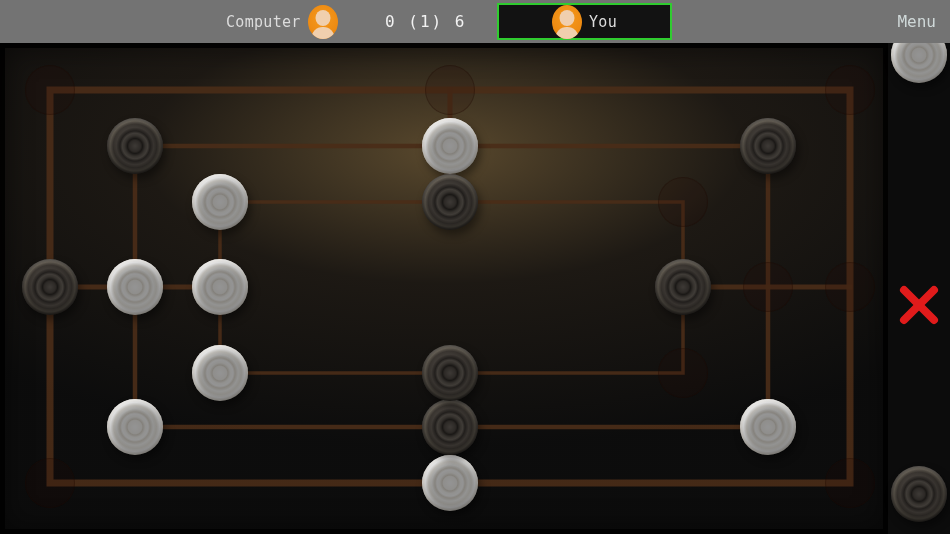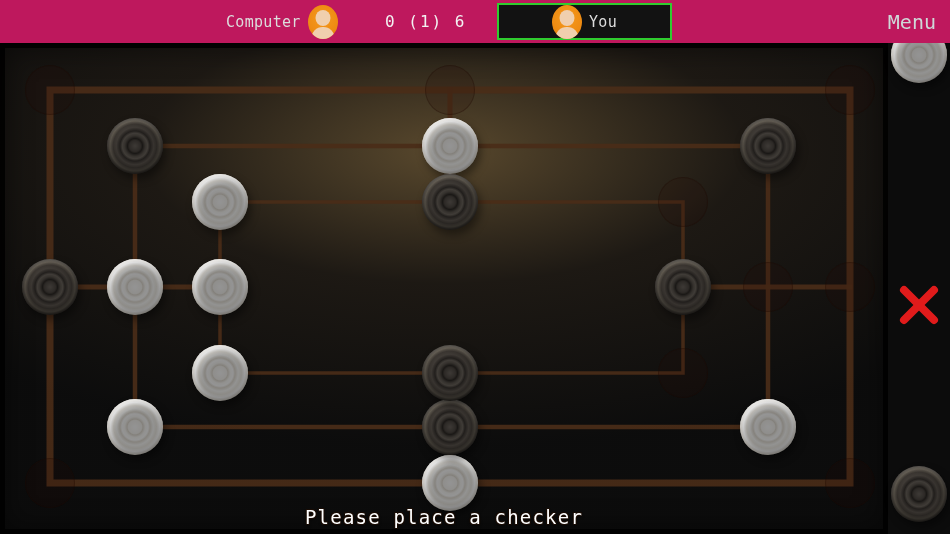--- a/index.html
+++ b/index.html
@@ -1,35 +1,35 @@
 <!DOCTYPE html>
 <html><head>
 <meta charset="utf-8">
 <style>
   html,body{margin:0;padding:0;background:#000;}
   body{width:950px;height:534px;overflow:hidden;font-family:"DejaVu Sans Mono",monospace;}
   #app{position:relative;width:950px;height:534px;background:#111111;overflow:hidden;}
 
   
-  #topbar{position:absolute;left:0;top:0;width:950px;height:43px;background:#be185d;z-index:30;}
+  #topbar{position:absolute;left:0;top:0;width:950px;height:43px;background:#737373;z-index:30;}
   .tb-player{position:absolute;top:0;height:43px;display:flex;align-items:center;gap:7px;}
   #computer-player{left:226px;}
   #you-player{left:497px;width:175px;height:37px;top:3px;border:2px solid #2fcc2f;
               box-sizing:border-box;justify-content:center;background:#121212;align-items:center;}
   .tb-name{color:#dcdcdc;font-size:15px;letter-spacing:.3px;font-family:"DejaVu Sans Mono",monospace;}
   .avatar{width:30px;height:34px;border-radius:50%;background:radial-gradient(circle at 50% 40%,#f59a1e 0%,#ee8b12 60%,#d97c0b 100%);
           position:relative;overflow:hidden;flex:0 0 auto;}
   .avatar .head{position:absolute;left:50%;top:16%;transform:translateX(-50%);
                 width:15px;height:16px;border-radius:50%;background:#f0cfae;}
   .avatar .body{position:absolute;left:50%;bottom:-5px;transform:translateX(-50%);
                 width:23px;height:17px;border-radius:11px 11px 0 0;background:#f0cfae;}
   #score{position:absolute;left:385px;top:0;height:43px;display:flex;align-items:center;
          color:#f2f2f2;font-size:16px;letter-spacing:2px;font-family:"DejaVu Sans Mono",monospace;}
   #menu-button{position:absolute;right:14px;top:0;height:43px;display:flex;align-items:center;
-               color:#cfd8d8;font-size:20px;font-family:"DejaVu Sans Mono",monospace;cursor:pointer;}
+               color:#cfd8d8;font-size:16px;font-family:"DejaVu Sans Mono",monospace;cursor:pointer;}
 
   
   #board-area{position:absolute;left:0;top:43px;width:888px;height:491px;overflow:hidden;}
   #board-wood{position:absolute;inset:0;
      background:
        repeating-linear-gradient(90deg, rgba(0,0,0,.07) 0px, rgba(0,0,0,0) 3px, rgba(255,255,255,.035) 7px, rgba(0,0,0,.05) 11px, rgba(0,0,0,0) 16px),
        repeating-linear-gradient(90deg, rgba(0,0,0,.05) 0px, rgba(0,0,0,0) 23px, rgba(120,50,10,.10) 41px, rgba(0,0,0,0) 67px),
        radial-gradient(ellipse 70% 55% at 47% 18%, #c4musterd 0%, rgba(0,0,0,0) 0%),
        linear-gradient(105deg,#8e3c18 0%,#a85324 10%,#bf7030 24%,#c8832f 38%,#c07a2c 52%,#b05f22 68%,#99431a 84%,#8a3a15 100%);
      background-blend-mode:normal;}
@@ -132,21 +132,20 @@
         <div class="piece white" style="left: 768px; top: 384px;"></div>
         <div class="piece white" style="left: 220px; top: 159px;"></div>
         <div class="piece black" style="left: 450px; top: 159px;"></div>
         <div class="piece white" style="left: 220px; top: 244px;"></div>
         <div class="piece black" style="left: 683px; top: 244px;"></div>
         <div class="piece white" style="left: 220px; top: 330px;"></div>
         <div class="piece black" style="left: 450px; top: 330px;"></div>
       </div>
 
     <div id="board-frame"></div>
-    <div id="status-text">Please place a checker</div>
   </div>
 
   <div id="rail">
     <div id="rail-white-stack" class="rail-piece piece white"></div>
 
     <svg id="cancel-button" viewBox="0 0 44 44">
       <g stroke="#e01b1b" stroke-width="8" stroke-linecap="round">
         <line x1="7" y1="7" x2="37" y2="37"></line>
         <line x1="37" y1="7" x2="7" y2="37"></line>
       </g>

